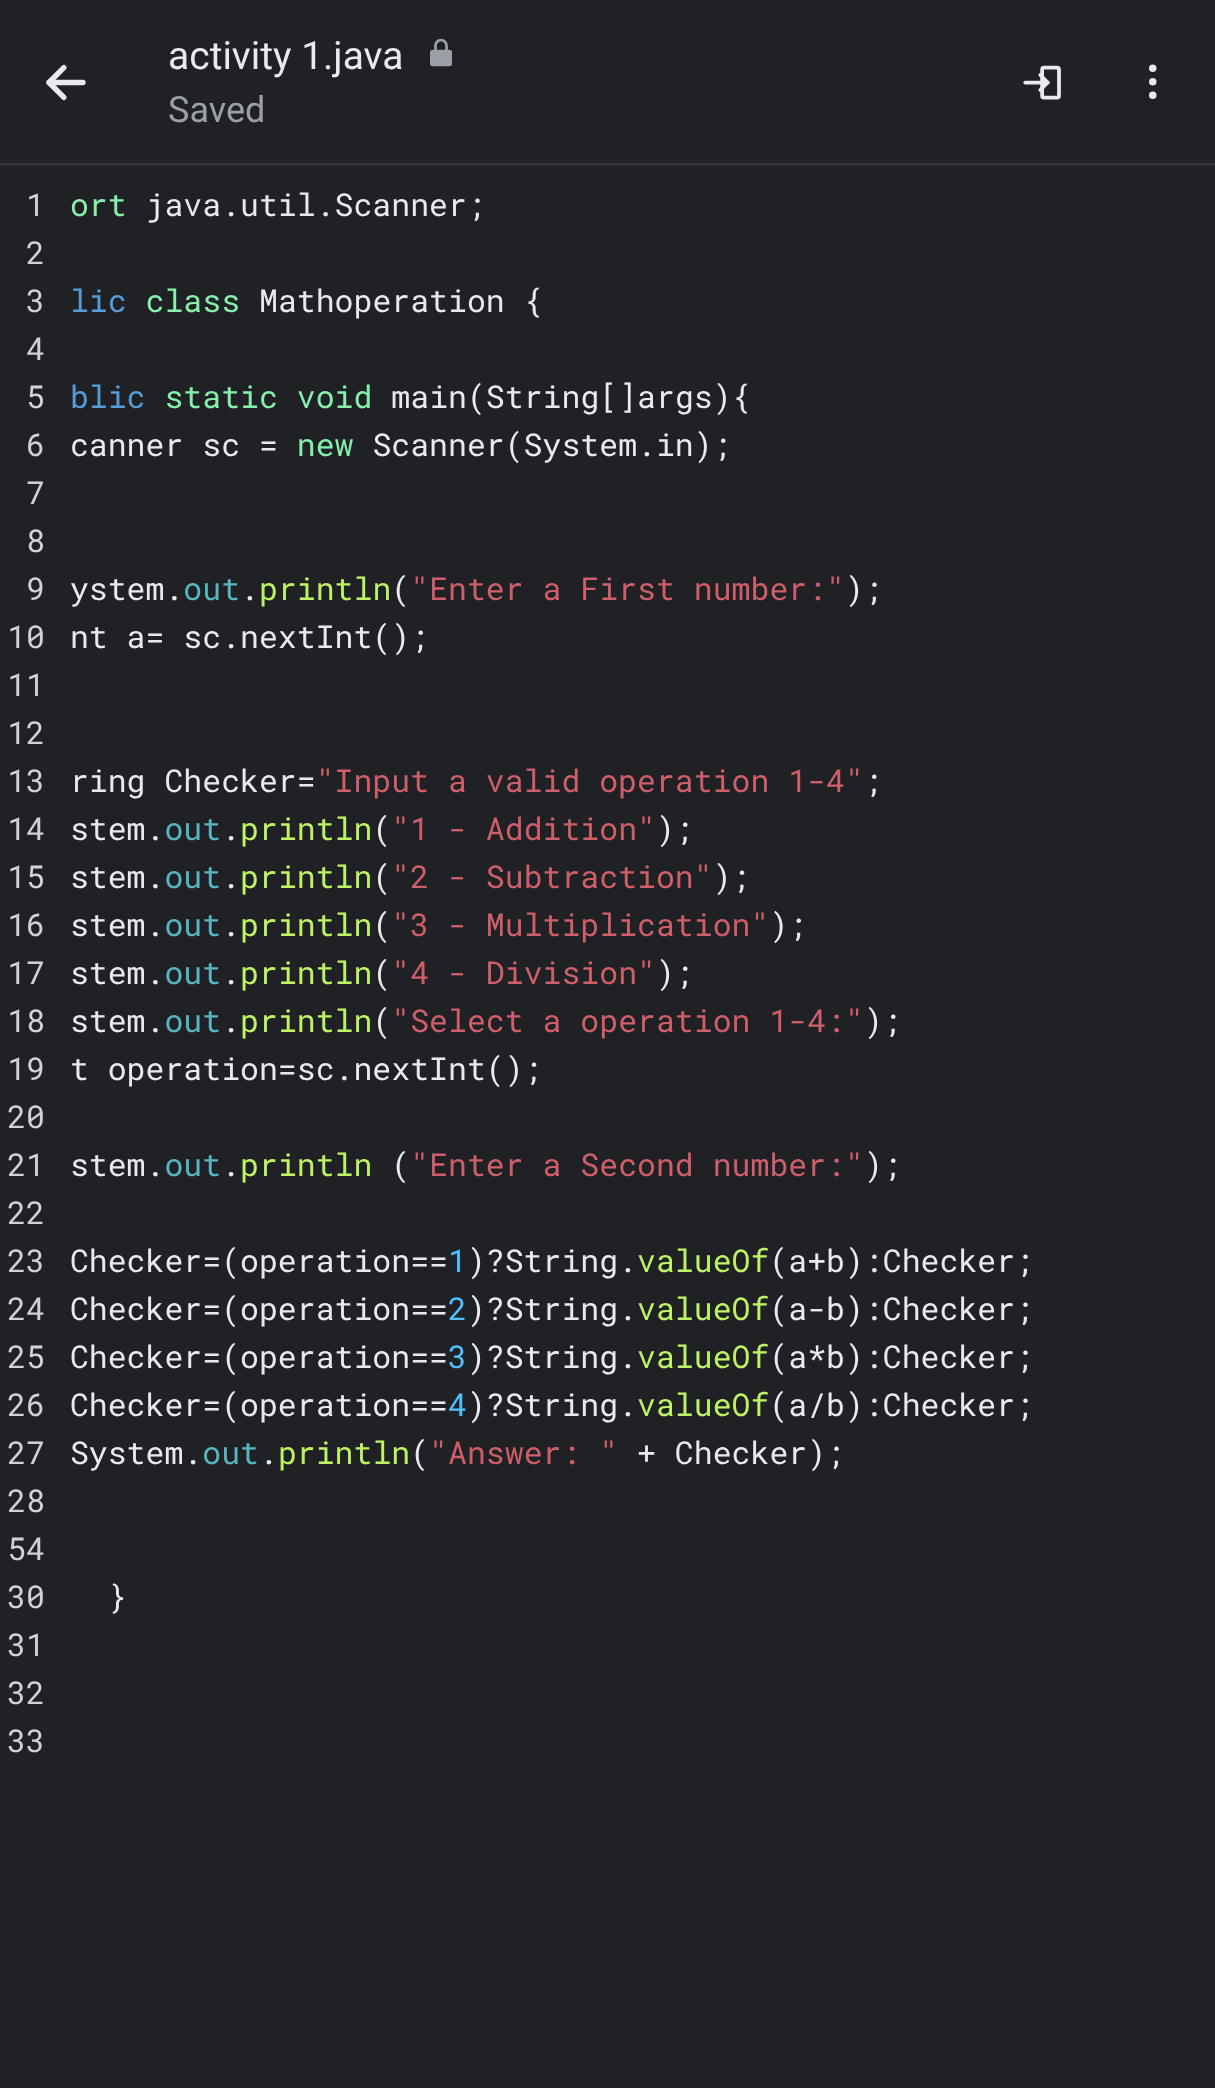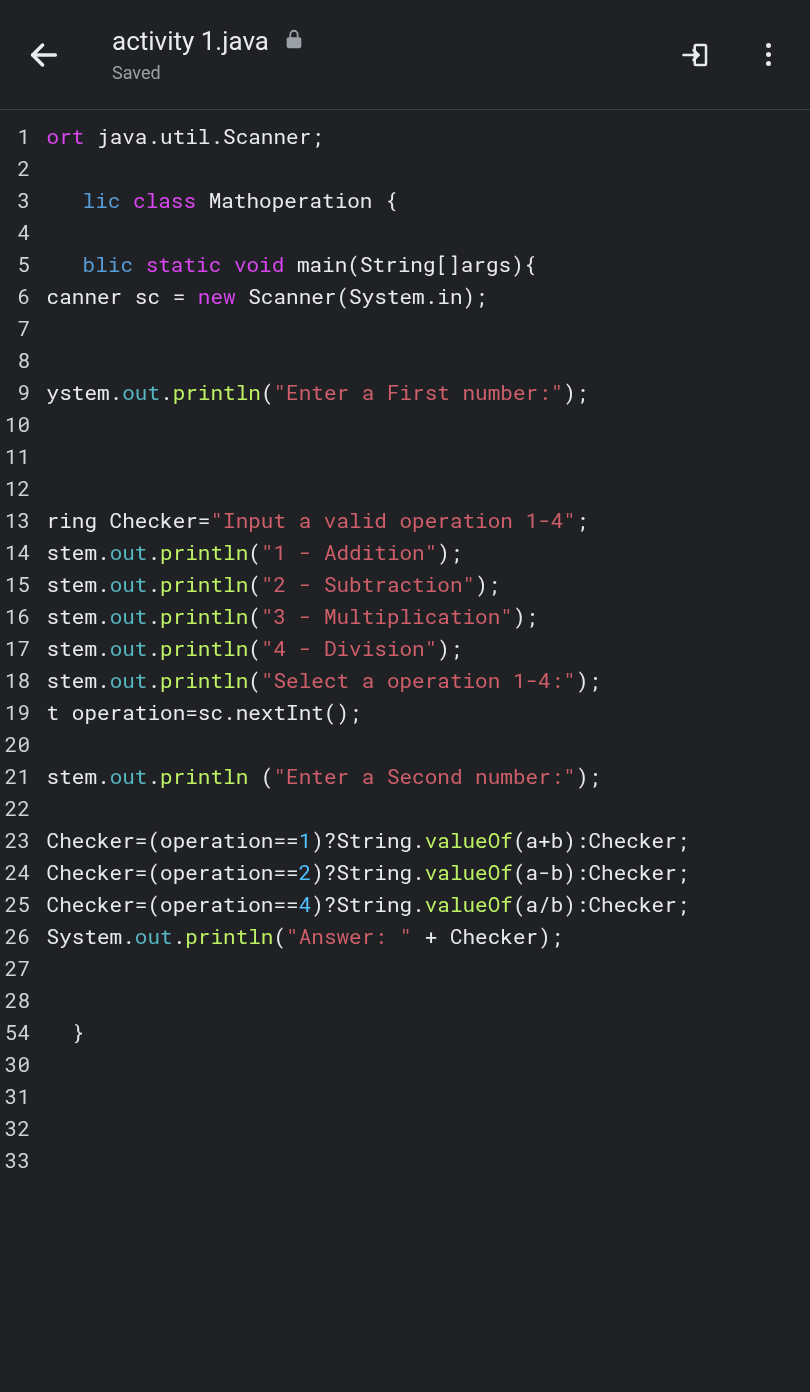--- a/index.html
+++ b/index.html
@@ -43,21 +43,21 @@
     text-align: center;
   }
   .filename {
     color: #e8eaed;
     font-size: 26px;
     font-weight: 400;
   }
   .lock-icon svg { fill: #9aa0a6; }
   .saved {
     color: #9aa0a6;
-    font-size: 18px;
+    font-size: 24px;
     margin-top: 6px;
   }
   .header-actions {
     display: flex;
     align-items: center;
     gap: 36px;
   }
   .import-icon, .more-icon {
     width: 36px;
     height: 36px;
@@ -93,22 +93,22 @@
     flex: 1;
     overflow: hidden;
     padding-left: 4px;
   }
   .code-line {
     height: 32px;
     line-height: 32px;
     white-space: pre;
     color: #e8eaed;
   }
-  .kw-a { color: #d946ef; margin-top: 25px; } 
-  .kw-b { color: #569cd6; margin-left: 36px; } 
+  .kw-a { color: #86efac; margin-top: 25px; } 
+  .kw-b { color: #569cd6; } 
   .mth  { color: #bef264; } 
   .str  { color: #ce5f6a; } 
   .num  { color: #4fc1ff; } 
   .mem  { color: #56b6c2; } 
   .pln  { color: #e8eaed; }
 </style>
 </head>
 <body>
 
 <div class="header">
@@ -184,35 +184,36 @@
   <div class="code-area" id="code">
       <div class="code-line"><span class="pln"> </span><span class="kw-a">ort</span><span class="pln"> java.util.Scanner;</span></div>
       <div class="code-line"><span class="pln"> </span></div>
       <div class="code-line"><span class="pln"> </span><span class="kw-b">lic</span><span class="pln"> </span><span class="kw-a">class</span><span class="pln"> Mathoperation {</span></div>
       <div class="code-line"><span class="pln"> </span></div>
       <div class="code-line"><span class="pln"> </span><span class="kw-b">blic</span><span class="pln"> </span><span class="kw-a">static</span><span class="pln"> </span><span class="kw-a">void</span><span class="pln"> main(String[]args){</span></div>
       <div class="code-line"><span class="pln"> </span><span class="pln">canner sc = </span><span class="kw-a">new</span><span class="pln"> Scanner(System.in);</span></div>
       <div class="code-line"><span class="pln"> </span></div>
       <div class="code-line"><span class="pln"> </span></div>
       <div class="code-line"><span class="pln"> </span><span class="pln">ystem.</span><span class="mem">out</span><span class="pln">.</span><span class="mth">println</span><span class="pln">(</span><span class="str">"Enter a First number:"</span><span class="pln">);</span></div>
-      <div class="code-line"><span class="pln"> </span></div>
+      <div class="code-line"><span class="pln"> </span><span class="pln">nt a= sc.nextInt();</span></div>
       <div class="code-line"><span class="pln"> </span></div>
       <div class="code-line"><span class="pln"> </span></div>
       <div class="code-line"><span class="pln"> </span><span class="pln">ring Checker=</span><span class="str">"Input a valid operation 1-4"</span><span class="pln">;</span></div>
       <div class="code-line"><span class="pln"> </span><span class="pln">stem.</span><span class="mem">out</span><span class="pln">.</span><span class="mth">println</span><span class="pln">(</span><span class="str">"1 - Addition"</span><span class="pln">);</span></div>
       <div class="code-line"><span class="pln"> </span><span class="pln">stem.</span><span class="mem">out</span><span class="pln">.</span><span class="mth">println</span><span class="pln">(</span><span class="str">"2 - Subtraction"</span><span class="pln">);</span></div>
       <div class="code-line"><span class="pln"> </span><span class="pln">stem.</span><span class="mem">out</span><span class="pln">.</span><span class="mth">println</span><span class="pln">(</span><span class="str">"3 - Multiplication"</span><span class="pln">);</span></div>
       <div class="code-line"><span class="pln"> </span><span class="pln">stem.</span><span class="mem">out</span><span class="pln">.</span><span class="mth">println</span><span class="pln">(</span><span class="str">"4 - Division"</span><span class="pln">);</span></div>
       <div class="code-line"><span class="pln"> </span><span class="pln">stem.</span><span class="mem">out</span><span class="pln">.</span><span class="mth">println</span><span class="pln">(</span><span class="str">"Select a operation 1-4:"</span><span class="pln">);</span></div>
       <div class="code-line"><span class="pln"> </span><span class="pln">t operation=sc.nextInt();</span></div>
       <div class="code-line"><span class="pln"> </span></div>
       <div class="code-line"><span class="pln"> </span><span class="pln">stem.</span><span class="mem">out</span><span class="pln">.</span><span class="mth">println</span><span class="pln"> (</span><span class="str">"Enter a Second number:"</span><span class="pln">);</span></div>
       <div class="code-line"><span class="pln"> </span></div>
       <div class="code-line"><span class="pln"> </span><span class="pln">Checker=(operation==</span><span class="num">1</span><span class="pln">)?String.</span><span class="mth">valueOf</span><span class="pln">(a+b):Checker;</span></div>
       <div class="code-line"><span class="pln"> </span><span class="pln">Checker=(operation==</span><span class="num">2</span><span class="pln">)?String.</span><span class="mth">valueOf</span><span class="pln">(a-b):Checker;</span></div>
+      <div class="code-line"><span class="pln"> </span><span class="pln">Checker=(operation==</span><span class="num">3</span><span class="pln">)?String.</span><span class="mth">valueOf</span><span class="pln">(a*b):Checker;</span></div>
       <div class="code-line"><span class="pln"> </span><span class="pln">Checker=(operation==</span><span class="num">4</span><span class="pln">)?String.</span><span class="mth">valueOf</span><span class="pln">(a/b):Checker;</span></div>
       <div class="code-line"><span class="pln"> </span><span class="pln">System.</span><span class="mem">out</span><span class="pln">.</span><span class="mth">println</span><span class="pln">(</span><span class="str">"Answer: "</span><span class="pln"> + Checker);</span></div>
       <div class="code-line"><span class="pln"> </span></div>
       <div class="code-line"><span class="pln"> </span></div>
       <div class="code-line"><span class="pln"> </span><span class="pln">  }</span></div>
       <div class="code-line"><span class="pln"> </span></div>
       <div class="code-line"><span class="pln"> </span></div>
     </div>
 </div>
 

